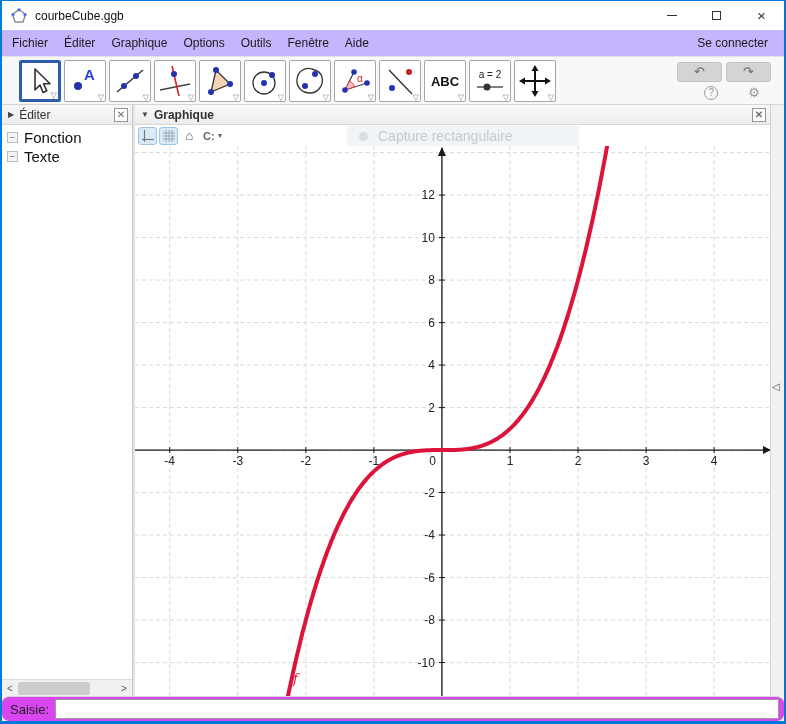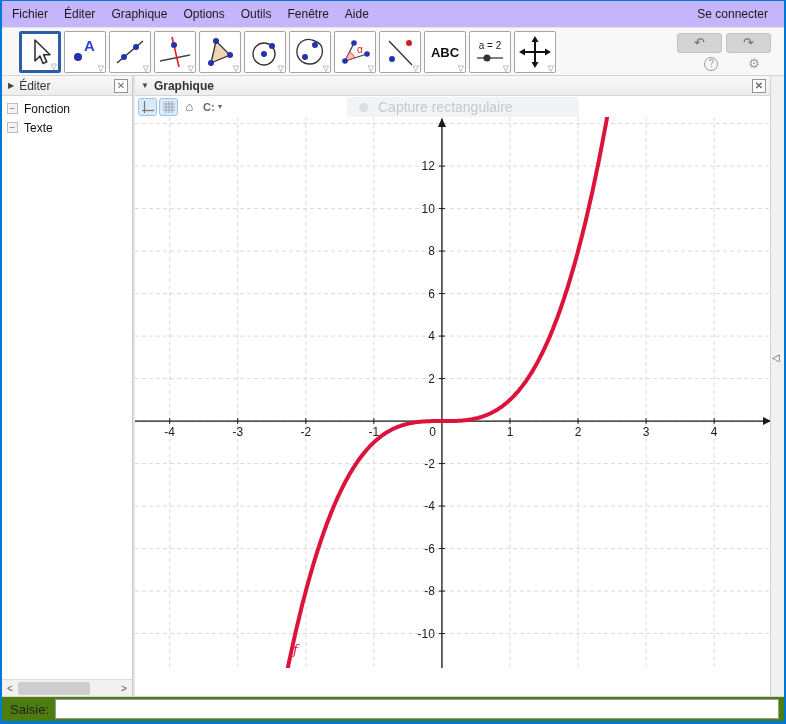--- a/index.html
+++ b/index.html
@@ -40,21 +40,21 @@
   
   .main{ flex:1; display:flex; min-height:0; }
   .panel-header{ height:20px; background:linear-gradient(#F8F8F8,#EDEDED); border-bottom:1px solid #D5D5D5; display:flex; align-items:center; font-size:12px; color:#333; flex:none; }
   .disclosure{ font-size:8px; color:#444; margin:0 5px 0 6px; }
   .hdr-close{ margin-left:auto; margin-right:4px; width:14px; height:14px; border:1px solid #949494; color:#6a6a6a; font-size:10px; line-height:12px; text-align:center; background:#fff; cursor:pointer; }
   
   .algebra{ width:130px; display:flex; flex-direction:column; background:#fff; flex:none; }
   .alg-body{ flex:1; overflow:hidden; padding-top:3px; }
   .alg-group{ display:flex; align-items:center; height:19px; }
   .collapse-box{ width:11px; height:11px; border:1px solid #BDBDBD; background:#F4F4F4; color:#777; font-size:10px; line-height:9px; text-align:center; margin:0 6px 0 5px; cursor:pointer; }
-  .alg-group-label{ font-size:12px; color:#111; }
+  .alg-group-label{ font-size:15px; color:#111; }
   .alg-item{ display:flex; align-items:center; height:22px; padding-left:11px; cursor:pointer; }
   .tree-elbow{ width:9px; height:11px; border-left:1px dotted #aaa; border-bottom:1px dotted #aaa; margin-top:-9px; }
   .marble{ width:11px; height:11px; border-radius:50%; background:#7171E0; border:1px solid #5353bb; margin:0 6px 0 1px; flex:none; cursor:pointer; }
   .alg-math{ font-family:"DejaVu Serif", serif; font-weight:bold; font-size:12px; color:#B4123E; white-space:nowrap; overflow:hidden; }
   .alg-math .eq{ color:#222; font-weight:normal; padding:0 2px; }
   .alg-math sup{ font-size:9px; }
   .alg-scroll{ height:17px; background:#F1F1F1; border-top:1px solid #DCDCDC; display:flex; align-items:center; flex:none; }
   .scroll-arrow{ width:16px; height:15px; color:#555; font-size:10px; line-height:15px; text-align:center; cursor:pointer; }
   .scroll-track{ flex:1; height:15px; position:relative; }
   .scroll-thumb{ position:absolute; left:0; top:1px; width:72px; height:13px; background:#CDCDCD; border-radius:2px; cursor:grab; }
@@ -70,30 +70,50 @@
   .toast{ position:absolute; left:212px; top:1px; width:232px; height:20px; background:rgba(238,241,244,0.8); border-radius:3px; display:flex; align-items:center; font-size:14px; color:#C3C9CE; }
   .toast-dot{ width:9px; height:9px; border-radius:50%; background:#D8DEE3; margin:0 10px 0 12px; }
   .canvas-wrap{ position:relative; flex:1; background:#fff; overflow:hidden; cursor:crosshair; }
   .annotation{ position:absolute; left:200px; top:126px; width:90px; height:46px; display:flex; align-items:center; justify-content:center; font-family:"DejaVu Serif", serif; font-style:italic; font-size:22px; cursor:pointer; }
   .annotation sup{ font-size:14px; margin-top:-10px; }
   .curve-name{ position:absolute; left:158px; top:525px; font-family:"DejaVu Serif", serif; font-style:italic; font-size:13px; }
   
   .right-strip{ width:14px; background:#F1F1F1; border-left:1px solid #D2D2D2; flex:none; position:relative; }
   .strip-handle{ position:absolute; top:276px; left:1px; font-size:10px; color:#555; cursor:pointer; }
   
-  .inputbar{ height:25px; background:#4d7c0f; border-top:1px solid #D7D7D7; display:flex; align-items:center; flex:none; }
+  .inputbar{ height:25px; background:#d946ef; border-top:1px solid #D7D7D7; display:flex; align-items:center; flex:none;border-radius:7px; }
   .input-label{ font-size:13px; color:#222; padding:0 6px 0 8px; }
   .inputbar input{ flex:1; height:20px; margin-right:5px; border:1px solid #9a9a9a; background:#fff; font-size:12px; padding:0 4px; outline:none; }
   svg text{ font-family:"Liberation Sans", sans-serif; }
 </style>
 </head>
 <body>
 
 <div class="window">
 
+  <div class="titlebar">
+    <svg class="app-icon" viewBox="0 0 16 16">
+      <polygon points="8,1.5 14.5,6.5 12,14 4,14 1.5,6.5" fill="none" stroke="#8a8a8a" stroke-width="1.4"></polygon>
+      <circle cx="8" cy="1.8" r="1.6" fill="#4d6df3"></circle>
+      <circle cx="14" cy="6.6" r="1.6" fill="#4d6df3"></circle>
+      <circle cx="2" cy="6.6" r="1.6" fill="#4d6df3"></circle>
+    </svg>
+    <span class="title-text">courbeCube.ggb</span>
+    <div class="win-controls">
+      <div class="win-btn">
+          <span class="min-glyph"></span>
+        </div>
+      <div class="win-btn">
+          <span class="max-glyph"></span>
+        </div>
+      <div class="win-btn">
+          <span class="close-glyph">×</span>
+        </div>
+    </div>
+  </div>
 
   <div class="menubar">
     <span class="menu-item">Fichier</span>
     <span class="menu-item">Éditer</span>
     <span class="menu-item">Graphique</span>
     <span class="menu-item">Options</span>
     <span class="menu-item">Outils</span>
     <span class="menu-item">Fenêtre</span>
     <span class="menu-item">Aide</span>
     <span class="signin">Se connecter</span>

